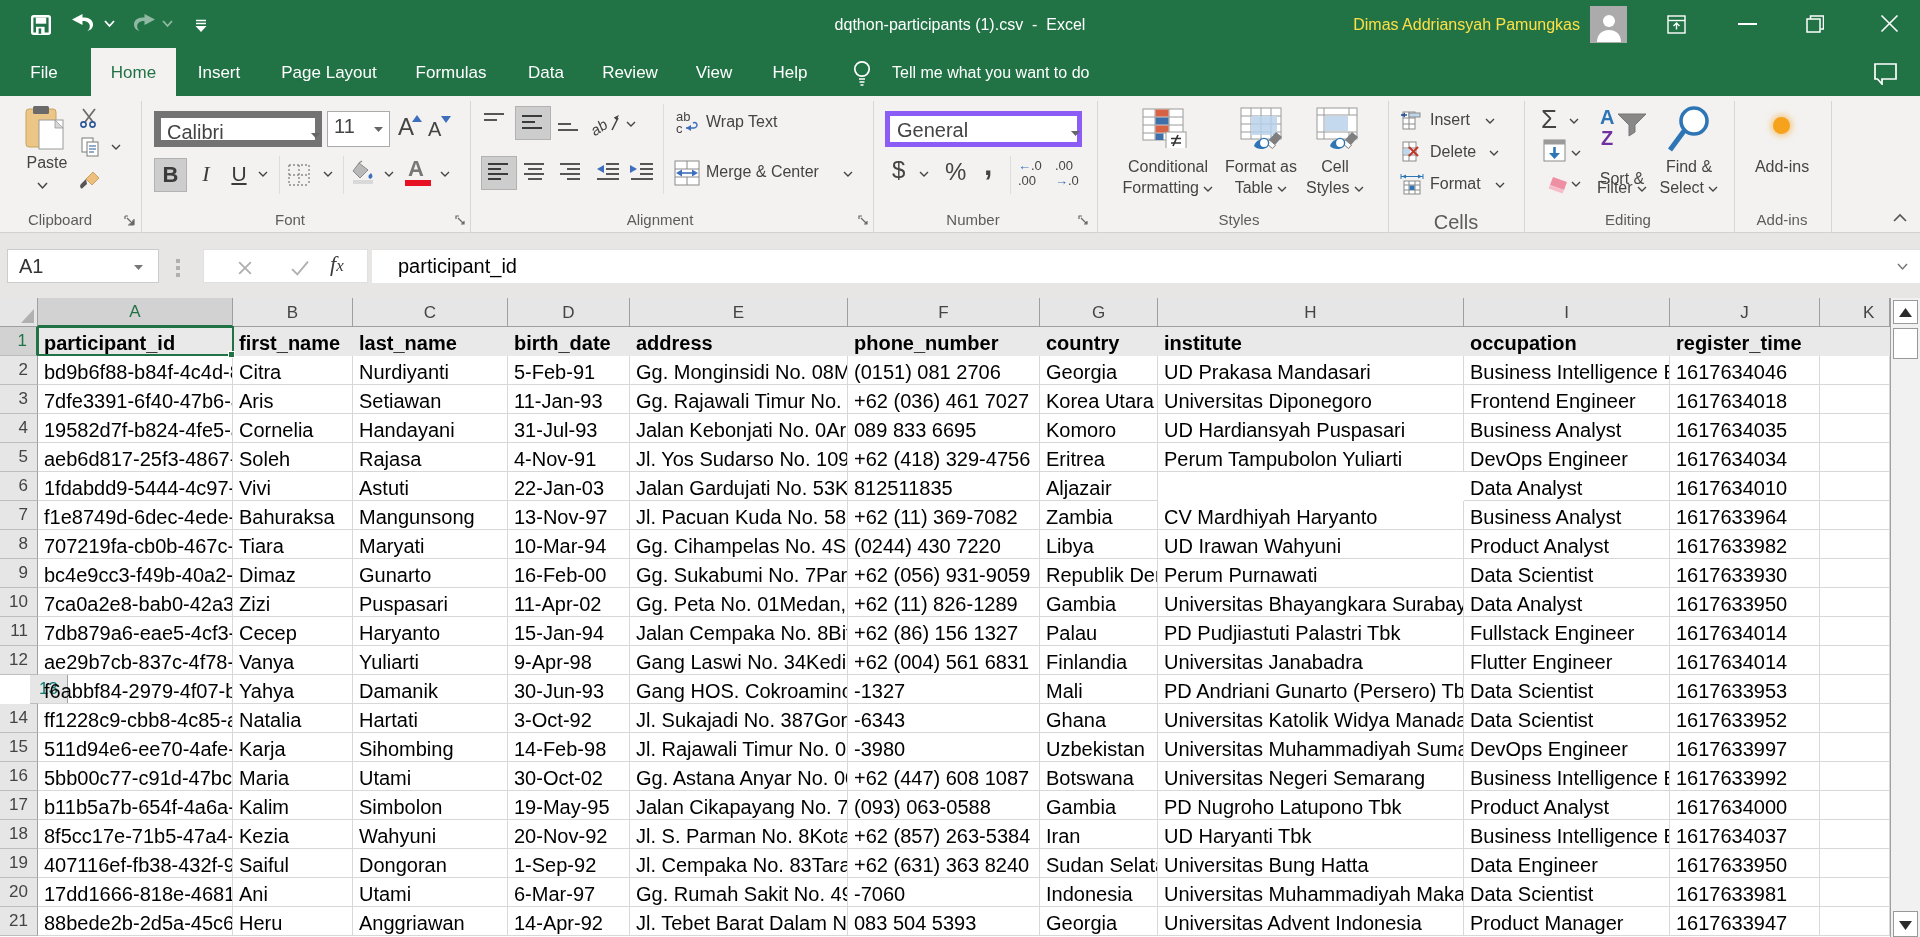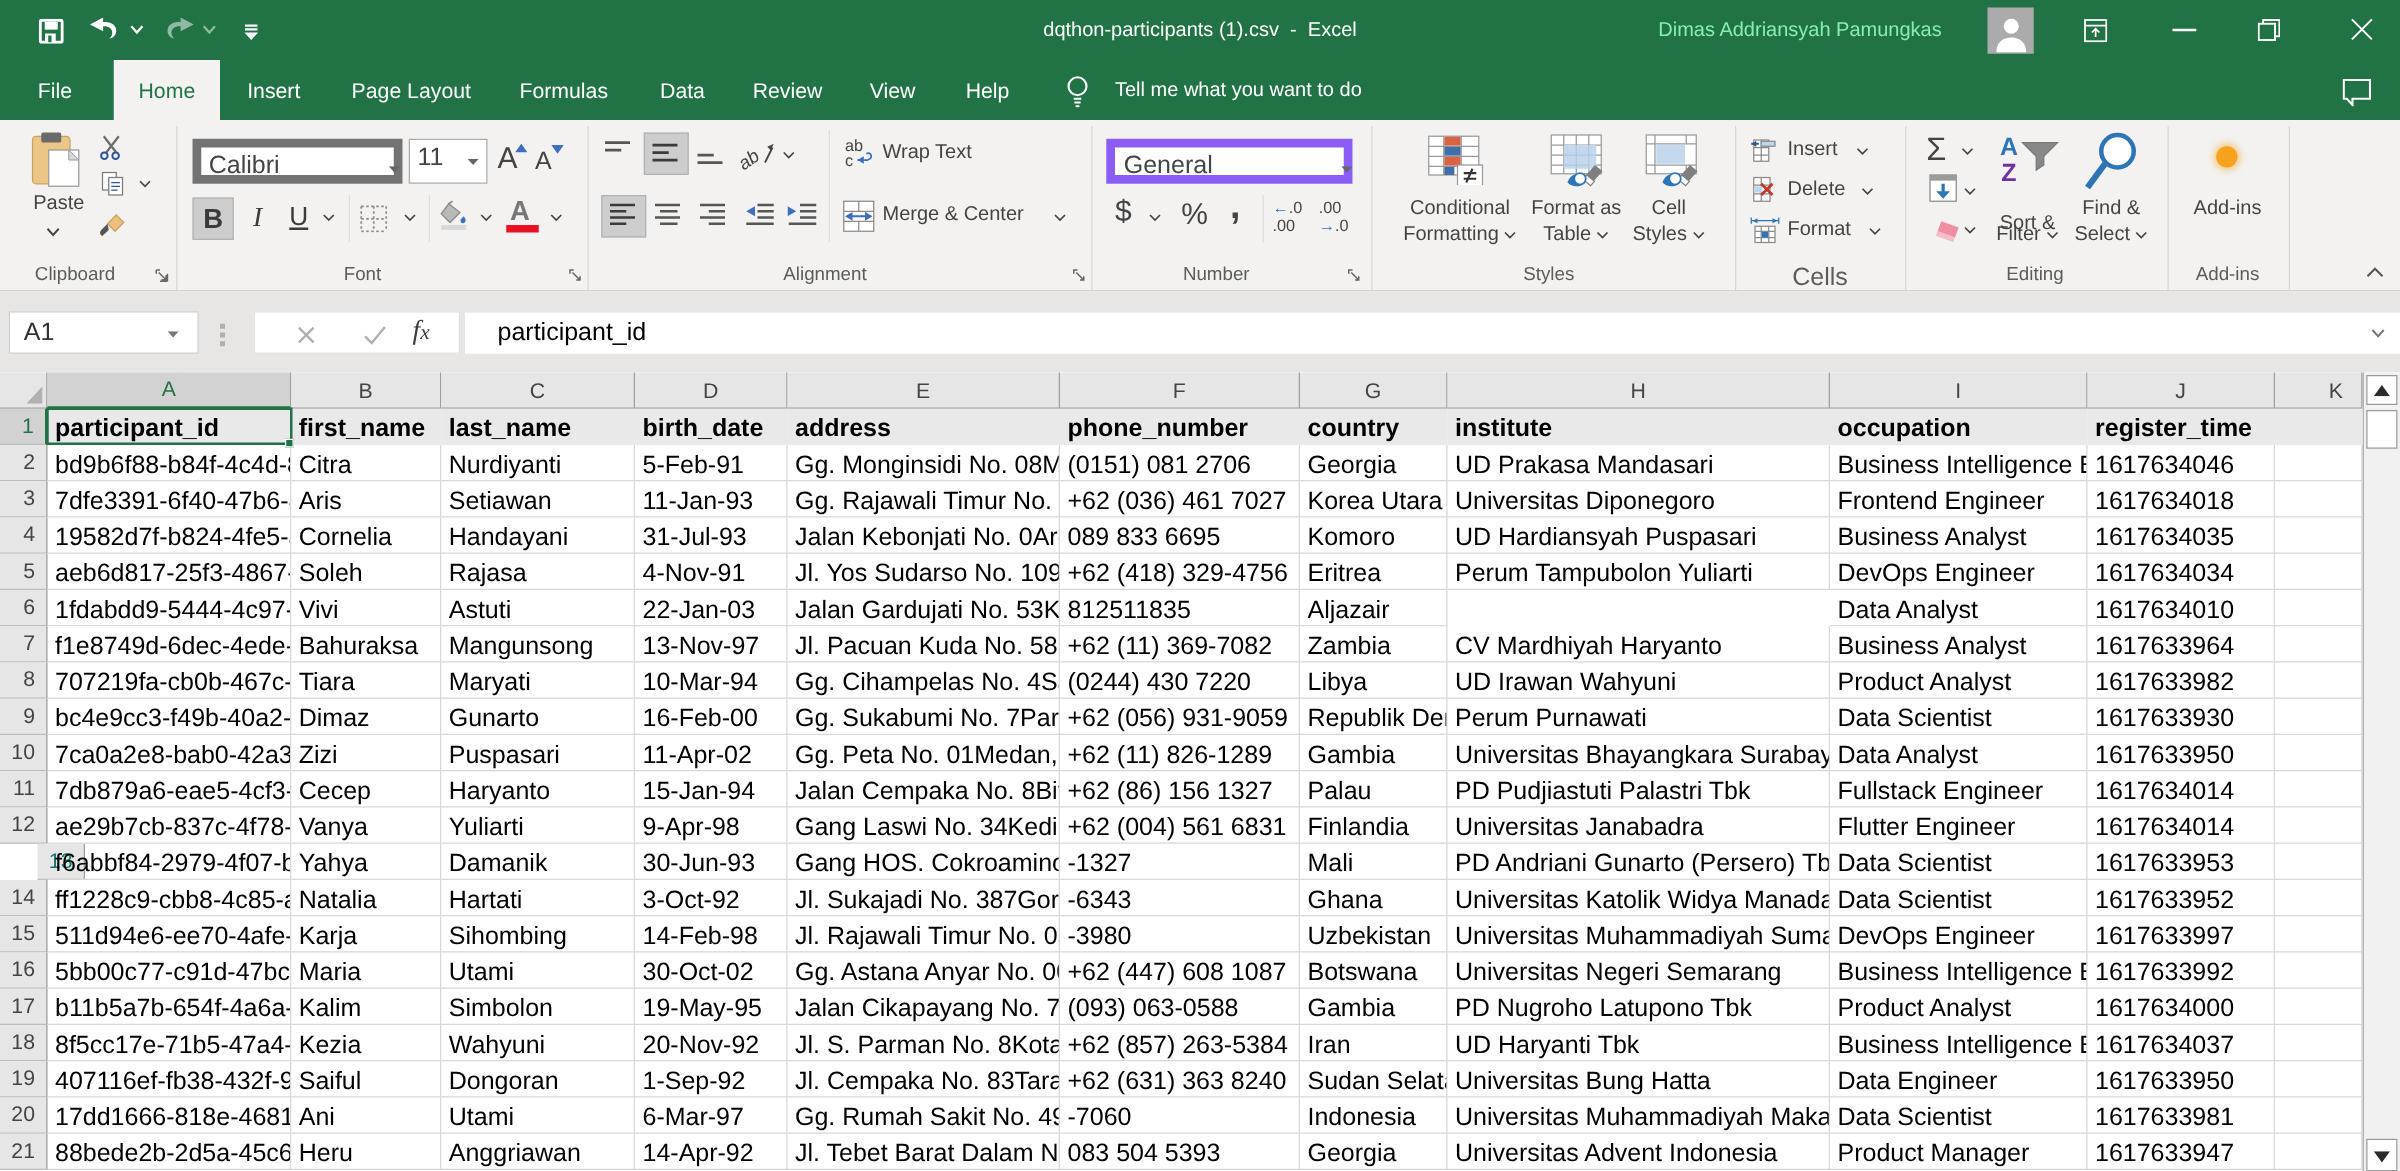--- a/index.html
+++ b/index.html
@@ -41,21 +41,21 @@
       <path d="M16 3.5h-4.5c-5 0-8.5 3-8.5 7 0 3.2 2.2 5.7 5.6 6.4-1.5-1.1-2.4-2.7-2.4-4.7 0-3.1 2.7-5.2 6.3-5.2H16z" fill="#fff"></path>
     </svg>
 <svg class="ab" style="left:162px;top:20px;opacity:.5" width="11" height="8" viewBox="0 0 11 8">
       <path d="M1 1l4.5 5L10 1" fill="none" stroke="#fff" stroke-width="1.8"></path>
     </svg>
 <svg class="ab" style="left:195px;top:19px" width="12" height="13" viewBox="0 0 12 13">
       <path d="M1 1.5h10M1 4.5h10" stroke="#fff" stroke-width="1.7"></path>
       <path d="M0.5 7l5.5 6 5.5-6z" fill="#fff"></path>
     </svg>
 <div class="ab" style="left:0;top:0;width:1920px;height:48px;text-align:center;font-size:16px;line-height:50px;color:#fff">dqthon-participants (1).csv&nbsp; -&nbsp; Excel</div>
-<div class="ab" style="left:1300px;top:0;width:280px;height:48px;text-align:center;font-size:16px;line-height:50px;color:#86efac">Dimas Addriansyah Pamungkas</div>
+<div class="ab" style="left:1300px;top:0;width:280px;height:48px;text-align:right;font-size:16px;line-height:50px;color:#fde047">Dimas Addriansyah Pamungkas</div>
 <div class="ab" style="left:1590px;top:6px;width:37px;height:37px;background:#ababab">
       <svg style="margin:6px auto 0" width="24" height="30" viewBox="0 0 24 30">
         <circle cx="12" cy="9" r="6" fill="#fff"></circle>
         <path d="M0 30c0-8 5.4-12 12-12s12 4 12 12z" fill="#fff"></path>
       </svg>
     </div>
 <svg class="ab" style="left:1667px;top:15px" width="19" height="19" viewBox="0 0 19 19">
       <rect x="1" y="1" width="17" height="17" fill="none" stroke="#fff" stroke-width="1.4"></rect>
       <path d="M1 5.5h17" stroke="#fff" stroke-width="1.4"></path>
       <path d="M9.5 14.5V8.5M6.5 11l3-3 3 3" fill="none" stroke="#fff" stroke-width="1.4"></path>
@@ -235,21 +235,21 @@
       <path d="M8 9.5v7L2 13zM18 9.5v7l6-3.5z" fill="#3d6fbe"></path>
     </svg>
 <div class="ab btxt" style="left:706px;top:67px;font-size:16px">Merge &amp; Center</div>
 <svg class="ab" style="left:843px;top:75px" width="10" height="7" viewBox="0 0 10 7">
       <path d="M1 1l4 4 4-4" fill="none" stroke="#444" stroke-width="1.4"></path>
     </svg>
 <div class="ab btxt" style="left:600px;top:115px;width:120px;text-align:center;font-size:15px;color:#5c5c5c">Alignment</div>
 <svg class="ab" style="left:858px;top:119px" width="11" height="11" viewBox="0 0 11 11">
       <path d="M1 4V1h3M3 3l6 6M9 6v3H6" stroke="#666" stroke-width="1.2" fill="none"></path>
     </svg>
-<div class="ab" style="left:885px;top:15px;width:197px;height:36px;background:#fff;border:7px solid #8b5cf6">
+<div class="ab" style="left:885px;top:15px;width:197px;height:36px;background:#fff;border:5px solid #8b5cf6">
       <div class="ab" style="left:7px;top:3px;font-size:20px;color:#444">General</div>
       <svg class="ab" style="left:181px;top:15px" width="9" height="6" viewBox="0 0 9 6">
         <path d="M0 0l4.5 5L9 0z" fill="#666"></path>
       </svg>
     </div>
 <div class="ab" style="left:892px;top:60px;font-size:24px;color:#444">$</div>
 <svg class="ab" style="left:919px;top:75px" width="10" height="7" viewBox="0 0 10 7">
       <path d="M1 1l4 4 4-4" fill="none" stroke="#444" stroke-width="1.4"></path>
     </svg>
 <div class="ab" style="left:945px;top:62px;font-size:24px;color:#444">%</div>

